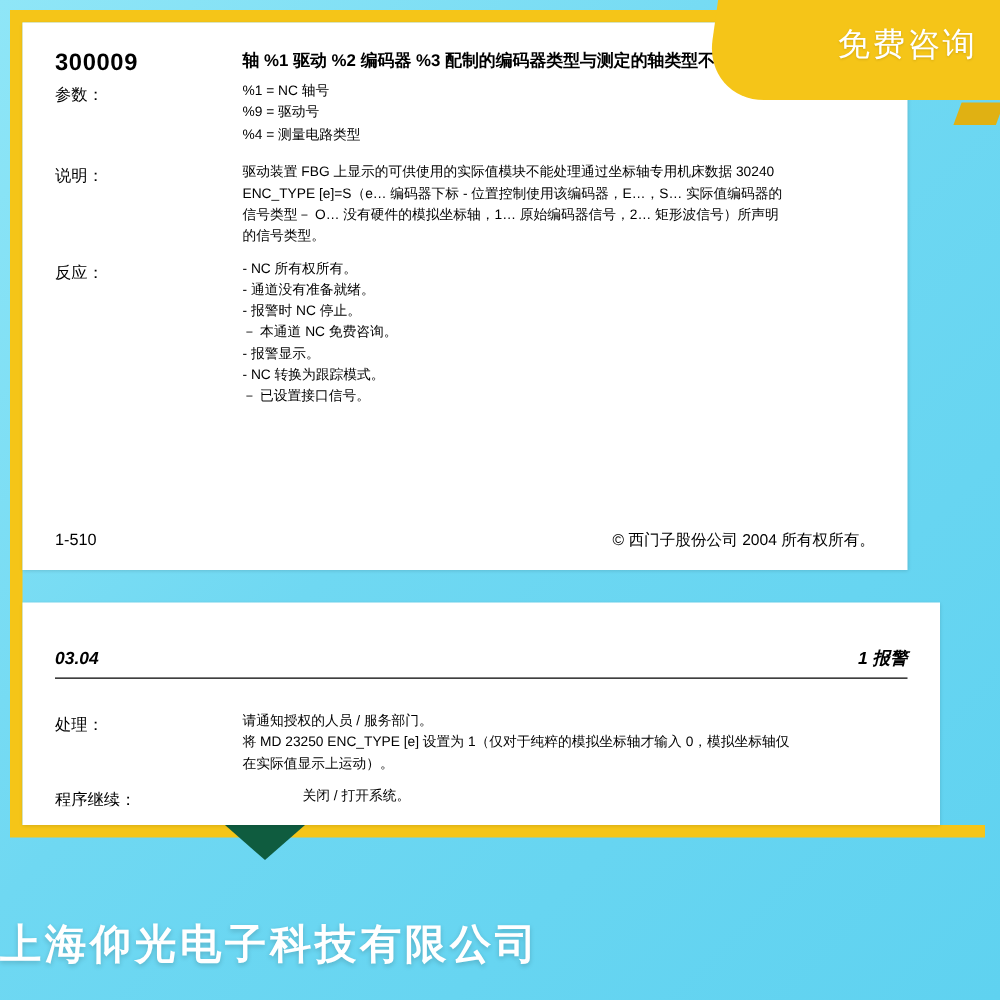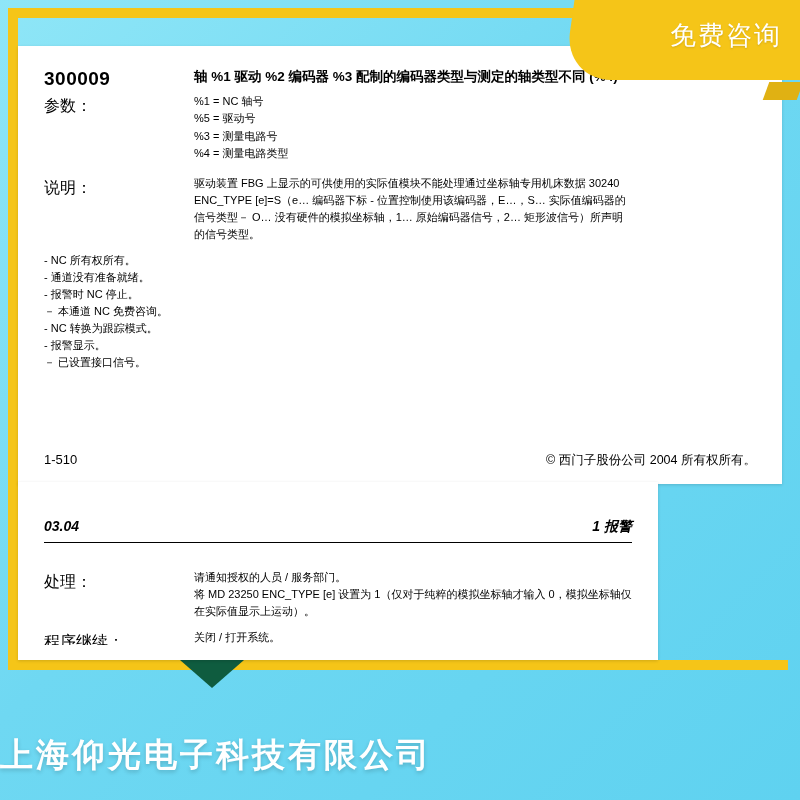--- a/index.html
+++ b/index.html
@@ -51,28 +51,27 @@
 
   
   .page {
     position: absolute;
     background: #ffffff;
     box-shadow: 0 1px 3px rgba(0,0,0,0.15);
   }
   .page-top {
     left: 18px;
     top: 18px;
-    width: 764px;
+    width: 708px;
     height: 438px;
-    margin-top: 28px;
   }
   .page-bottom {
     left: 18px;
     top: 482px;
-    width: 640px;
+    width: 734px;
     height: 178px;
   }
 
   .doc-inner {
     position: relative;
     width: 100%;
     height: 100%;
     box-sizing: border-box;
     padding: 12px 26px 0 26px;
     font-size: 13.5px;
@@ -100,21 +99,21 @@
     line-height: 1.4;
   }
 
   .row {
     display: flex;
     align-items: flex-start;
   }
   .row-label {
     width: 150px;
     flex: 0 0 150px;
-    font-size: 16px;
+    font-size: 13px;
     color: #000;
     padding-top: 1px;
   }
   .row-body {
     flex: 1 1 auto;
     font-size: 11px;
   }
   .row-body div {
     white-space: nowrap;
   }
@@ -158,20 +157,21 @@
   .rule {
     border-bottom: 1.5px solid #000;
     margin-top: 4px;
   }
   .page2-body {
     margin-top: 26px;
   }
   .clip-row {
     overflow: hidden;
     height: 16px;
+    gap: 48px;
   }
 
   
   .banner {
     position: absolute;
     right: 0;
     top: 0;
     width: 230px;
     height: 86px;
     pointer-events: none;
@@ -233,48 +233,48 @@
 
       <div class="alarm-head">
         <div class="alarm-num">300009</div>
         <div class="alarm-title">轴 %1 驱动 %2 编码器 %3 配制的编码器类型与测定的轴类型不同 (%4)</div>
       </div>
 
       <div class="row">
         <div class="row-label">参数：</div>
         <div class="row-body">
           <div>%1 = NC 轴号</div>
-          <div>%5 =  驱动号</div>
-          <div>%3  =  测量电路号</div>
+          <div>%9 =  驱动号</div>
           <div>%4  =  测量电路类型</div>
         </div>
       </div>
 
       <div class="spacer-md"></div>
 
       <div class="row">
         <div class="row-label">说明：</div>
         <div class="row-body">
           <div>驱动装置 FBG 上显示的可供使用的实际值模块不能处理通过坐标轴专用机床数据 30240</div>
           <div>ENC_TYPE [e]=S（e… 编码器下标 - 位置控制使用该编码器，E…，S… 实际值编码器的</div>
           <div>信号类型－ O… 没有硬件的模拟坐标轴，1… 原始编码器信号，2… 矩形波信号）所声明</div>
           <div>的信号类型。</div>
         </div>
       </div>
 
       <div class="spacer-sm"></div>
 
       <div class="row">
+        <div class="row-label">反应：</div>
         <div class="row-body">
           <div>- NC 所有权所有。</div>
           <div>- 通道没有准备就绪。</div>
           <div>-  报警时 NC 停止。</div>
           <div>－ 本通道 NC 免费咨询。</div>
+          <div>-  报警显示。</div>
           <div>- NC 转换为跟踪模式。</div>
-          <div>-  报警显示。</div>
           <div>－ 已设置接口信号。</div>
         </div>
       </div>
 
       <div class="footer">
         <div class="footer-left">1-510</div>
         <div class="footer-right">
           <div>© 西门子股份公司 2004 所有权所有。</div>
         </div>
       </div>

